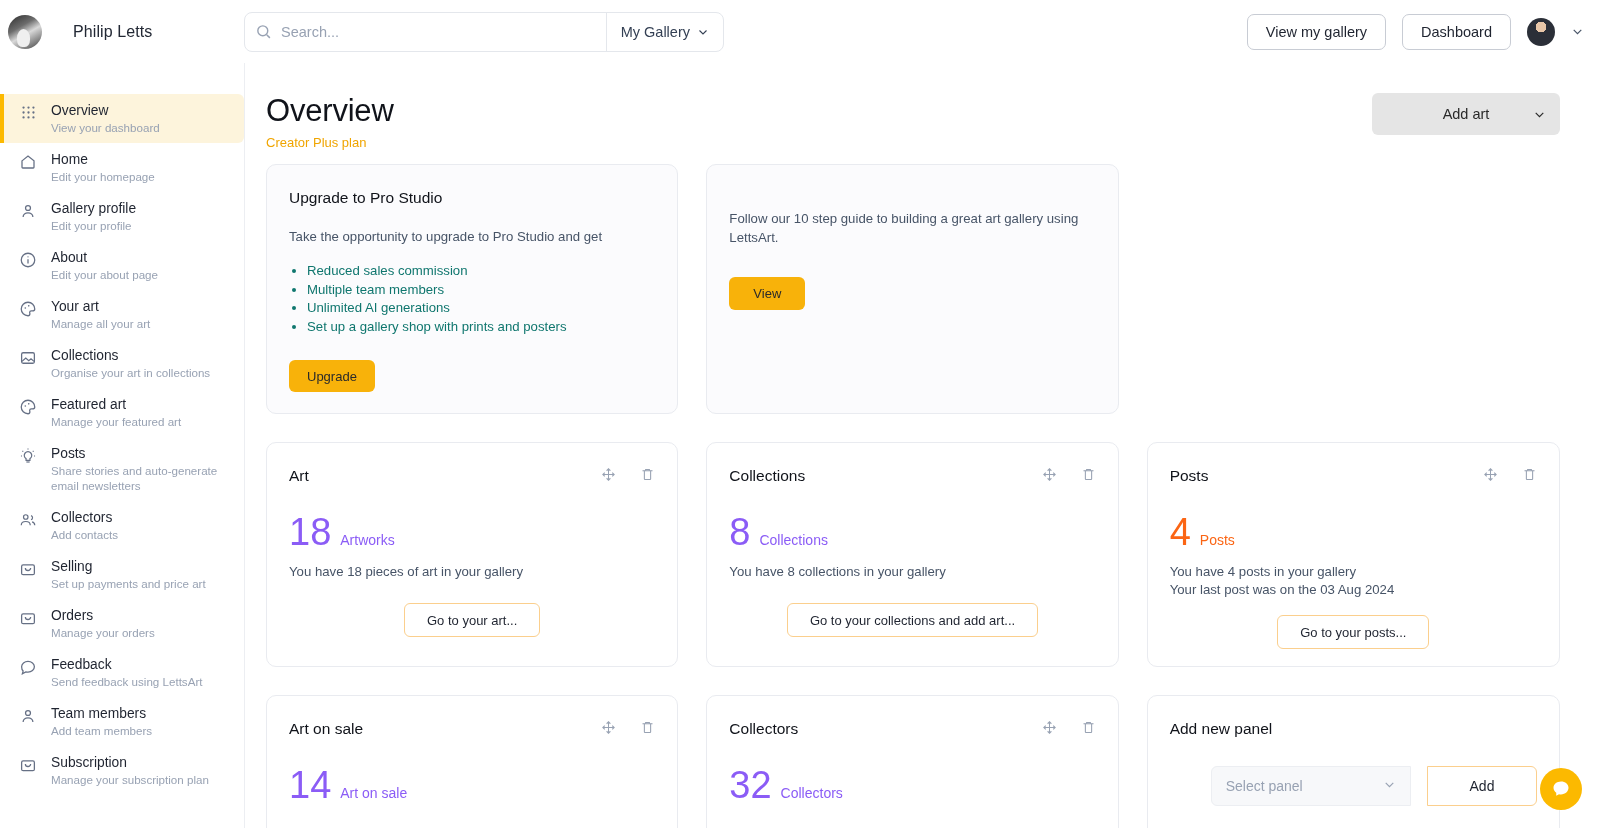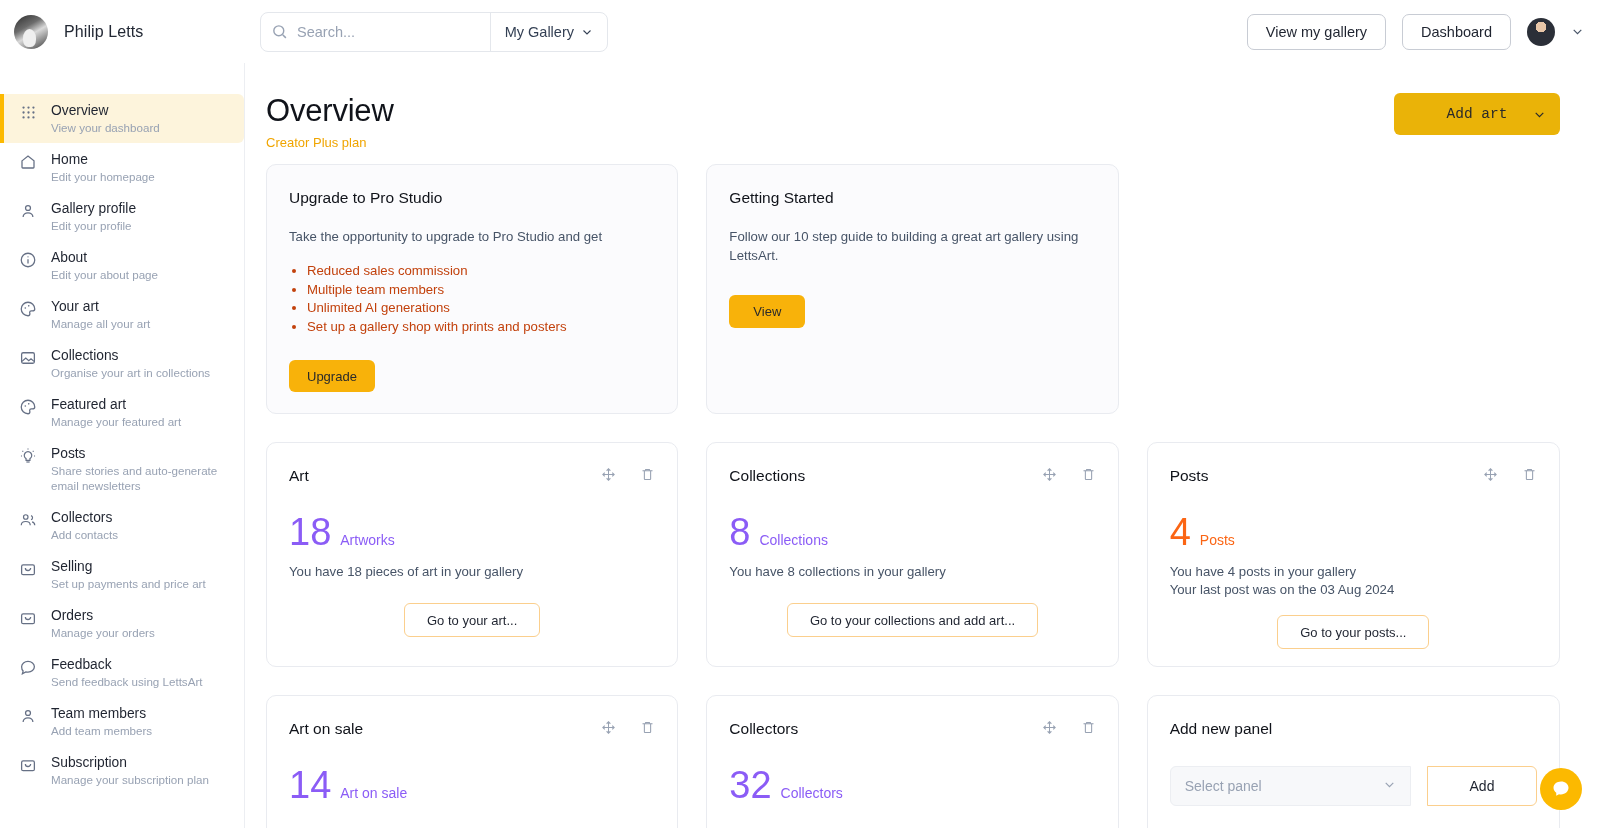--- a/index.html
+++ b/index.html
@@ -10,34 +10,34 @@
     font-family: "Liberation Sans", sans-serif;
     color: #1f2430;
     -webkit-font-smoothing: antialiased;
   }
 
   
   .topbar {
     position: absolute; top: 0; left: 0; width: 1600px; height: 63px;
     background: #fff; display: flex; align-items: center;
   }
-  .brand { display: flex; align-items: center; gap: 16px; padding-left: 14px; width: 240px; }
+  .brand { display: flex; align-items: center; gap: 31px; padding-left: 8px; width: 240px; }
   .avatar-lg {
     width: 34px; height: 34px; border-radius: 50%;
     background: linear-gradient(150deg,#2b2b2b 0%,#6c6c6c 35%,#d9d9d9 55%,#3a3a3a 100%);
     flex: none; overflow: hidden; position: relative;
   }
   .avatar-lg::after {
     content:""; position:absolute; left:9px; top:14px; width:13px; height:18px;
     background:#efefef; border-radius:50% 50% 40% 40%;
   }
   .brand-name { font-size: 16px; color: #222834; letter-spacing: .1px; }
 
   .searchwrap {
-    margin-left: 20px; width: 348px; height: 40px;
+    margin-left: 4px; width: 480px; height: 40px;
     border: 1px solid #e4e7ec; border-radius: 8px;
     display: flex; align-items: center; background:#fff;
   }
   .search-icon { width: 36px; display:flex; align-items:center; justify-content:center; color:#98a2b3; }
   .search-input {
     flex: 1; border: 0; outline: 0; height: 38px;
     font-size: 14.5px; color: #344054; font-family: inherit; background: transparent;
   }
   .search-input::placeholder { color: #98a2b3; }
   .gallery-select {
@@ -74,63 +74,63 @@
   .nav-text { display: flex; flex-direction: column; gap: 1px; }
   .nav-label { font-size: 13.8px; color: #1f2430; line-height: 17px; }
   .nav-sub { font-size: 11.6px; color: #98a2b3; line-height: 15px; max-width: 180px; }
 
   
   .main { position: absolute; top: 63px; left: 246px; width: 1354px; height: 765px; background:#fff; overflow: hidden; }
   .page-head { display: flex; align-items: flex-start; padding: 30px 40px 0 20px; }
   .page-title { font-size: 31px; font-weight: 400; color: #10131a; letter-spacing: -.2px; }
   .page-sub { font-size: 13px; color: #f0a500; margin-top: 6px; }
   .addart-btn {
-    margin-left: auto; background: #eab308; border: 0; border-radius: 6px;
-    height: 42px; width: 166px; display: flex; align-items: center; justify-content: center;
-    font-size: 14.5px; color: #2a2a2a; font-family: Liberation Mono, monospace; cursor: pointer; position: relative;
+    margin-left: auto; background: #e5e5e5; border: 0; border-radius: 6px;
+    height: 42px; width: 188px; display: flex; align-items: center; justify-content: center;
+    font-size: 14.5px; color: #2a2a2a; font-family: Liberation Sans, sans-serif; cursor: pointer; position: relative;
   }
   .addart-btn .caret-r { position: absolute; right: 14px; display: flex; }
 
   .grid { padding: 14px 40px 0 20px; }
   .row { display: flex; gap: 28px; margin-bottom: 28px; }
 
   .card {
     border: 1px solid #e9ebf0; border-radius: 10px; background: #fff;
     padding: 24px 22px; position: relative;
   }
   .card.soft { background: #fbfbfd; }
   .card-title { font-size: 15.5px; color: #10131a; font-weight: 400; }
   .card-head { display: flex; align-items: flex-start; }
   .card-tools { margin-left: auto; display: flex; gap: 24px; color: #98a2b3; }
   .card-tools span { cursor: pointer; display:flex; }
 
   .card-desc { font-size: 13.2px; color: #475467; margin-top: 20px; line-height: 19px; }
   .card-list { margin: 16px 0 0 18px; }
-  .card-list li { font-size: 13.2px; color: #c2410c; line-height: 17.5px; margin-bottom: 1px; }
+  .card-list li { font-size: 13.2px; color: #0f766e; line-height: 17.5px; margin-bottom: 1px; }
 
   .btn-yellow {
     margin-top: 24px; background: #f8b20a; border: 0; border-radius: 6px;
     height: 32px; padding: 0 18px; font-size: 13px; color: #2a2a2a;
     font-family: inherit; cursor: pointer;
   }
 
   .stat { margin-top: 28px; display: flex; align-items: baseline; gap: 9px; }
   .stat-num { font-size: 38px; line-height: 38px; font-weight: 400; }
   .stat-unit { font-size: 14px; }
   .green { color: #8b5cf6; }
   .orange { color: #fb6514; }
   .stat-line { font-size: 13.2px; color: #475467; margin-top: 12px; line-height: 18px; }
   .stat-btn-wrap { display: flex; justify-content: center; margin-top: 22px; }
   .btn-ghost {
     border: 1px solid #fbcf8d; background: #fff; border-radius: 6px;
     height: 34px; padding: 0 22px; font-size: 13px; color: #1f2430;
     font-family: inherit; cursor: pointer; white-space: nowrap;
   }
 
-  .panel-row { display: flex; gap: 16px; margin-top: 28px; align-items: center; }
+  .panel-row { display: flex; gap: 16px; margin-top: 28px; align-items: center; margin-left: 41px; }
   .panel-select {
     flex: 1; height: 40px; background: #f7f8fa; border: 1px solid #eceef2;
     border-radius: 6px 0 0 6px; display: flex; align-items: center;
     padding: 0 14px; font-size: 14px; color: #98a2b3; cursor: pointer;
   }
   .panel-select .caret-s { margin-left: auto; }
   .btn-add {
     width: 110px; height: 40px; border: 1px solid #fbcf8d; background:#fff;
     border-radius: 0 6px 6px 0; font-size: 14px; color:#1f2430;
     font-family: inherit; cursor: pointer;
@@ -397,21 +397,20 @@
         <ul class="card-list" id="upgrade-bullets">
             <li>Reduced sales commission</li>
             <li>Multiple team members</li>
             <li>Unlimited AI generations</li>
             <li>Set up a gallery shop with prints and posters</li>
           </ul>
         <button class="btn-yellow">Upgrade</button>
       </div>
 
       <div class="card soft w3" style="height:250px">
-        <div class="card-title">Getting Started</div>
         <div class="card-desc">Follow our 10 step guide to building a great art gallery using LettsArt.</div>
         <button class="btn-yellow" style="margin-top:30px;padding:0 24px;height:33px">View</button>
       </div>
 
       <div class="w3r"></div>
     </div>
 
     <div class="row">
 
       <div class="card w3" style="height:225px">

